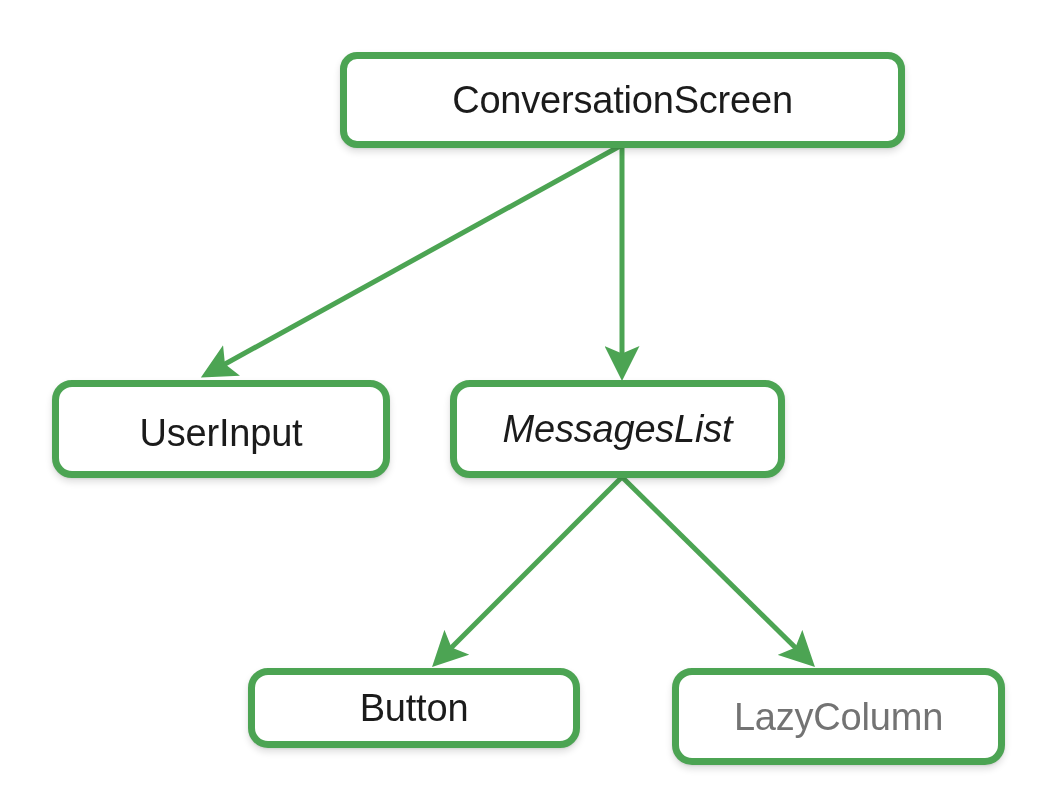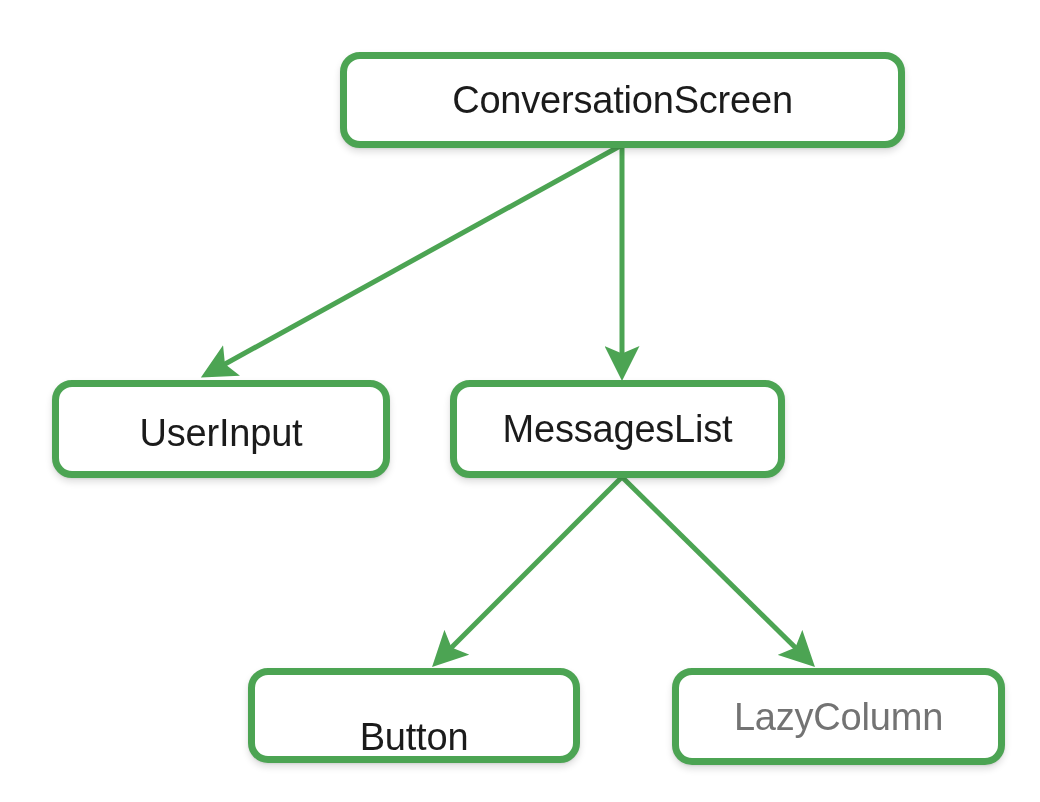--- a/index.html
+++ b/index.html
@@ -44,21 +44,21 @@
     color: #1b1b1b;
     font-size: 38px;
     font-weight: 400;
     letter-spacing: -0.2px;
     line-height: 1;
     white-space: nowrap;
     font-family: "Liberation Sans", "DejaVu Sans", sans-serif;
   }
   
   #node-conversationscreen {
-    left: 340px; top: 52px; width: 565px; height: 96px;
+    left: 340px; top: 52px; width: 565px; height: 96px; border-radius: 17px;
   }
   #node-userinput {
     left: 52px; top: 380px; width: 338px; height: 98px;
   }
   #node-messageslist {
     left: 450px; top: 380px; width: 335px; height: 98px;
   }
   #node-button {
     left: 248px; top: 668px; width: 332px; height: 97px;
   }
@@ -89,24 +89,24 @@
 
   <div class="node" id="node-conversationscreen" style="left: 340px; top: 52px; width: 565px; height: 96px; border-color: rgb(76, 164, 83); background: rgb(255, 255, 255);">
     <span class="node-label" style="color: rgb(27, 27, 27);">ConversationScreen</span>
   </div>
 
   <div class="node" id="node-userinput" style="left: 52px; top: 380px; width: 338px; height: 98px; border-color: rgb(76, 164, 83); background: rgb(255, 255, 255);">
     <span class="node-label" style="color: rgb(27, 27, 27); margin-top: 8px;">UserInput</span>
   </div>
 
   <div class="node" id="node-messageslist" style="left: 450px; top: 380px; width: 335px; height: 98px; border-color: rgb(76, 164, 83); background: rgb(255, 255, 255);">
-    <span class="node-label" style="color: rgb(27, 27, 27);">MessagesList</span>
+    <span class="node-label" style="color: rgb(27, 27, 27); font-style: italic;">MessagesList</span>
   </div>
 
-  <div class="node" id="node-button" style="left: 248px; top: 668px; width: 332px; height: 95px; border-color: rgb(76, 164, 83); background: rgb(255, 255, 255); align-items: flex-end;">
+  <div class="node" id="node-button" style="left: 248px; top: 668px; width: 332px; height: 80px; border-color: rgb(76, 164, 83); background: rgb(255, 255, 255);">
     <span class="node-label" style="color: rgb(27, 27, 27);">Button</span>
   </div>
 
   <div class="node" id="node-lazycolumn" style="left: 672px; top: 668px; width: 333px; height: 97px; border-color: rgb(76, 164, 83); background: rgb(255, 255, 255);">
     <span class="node-label" style="color: #737373;">LazyColumn</span>
   </div>
 
 </div>
 
 </body></html>

